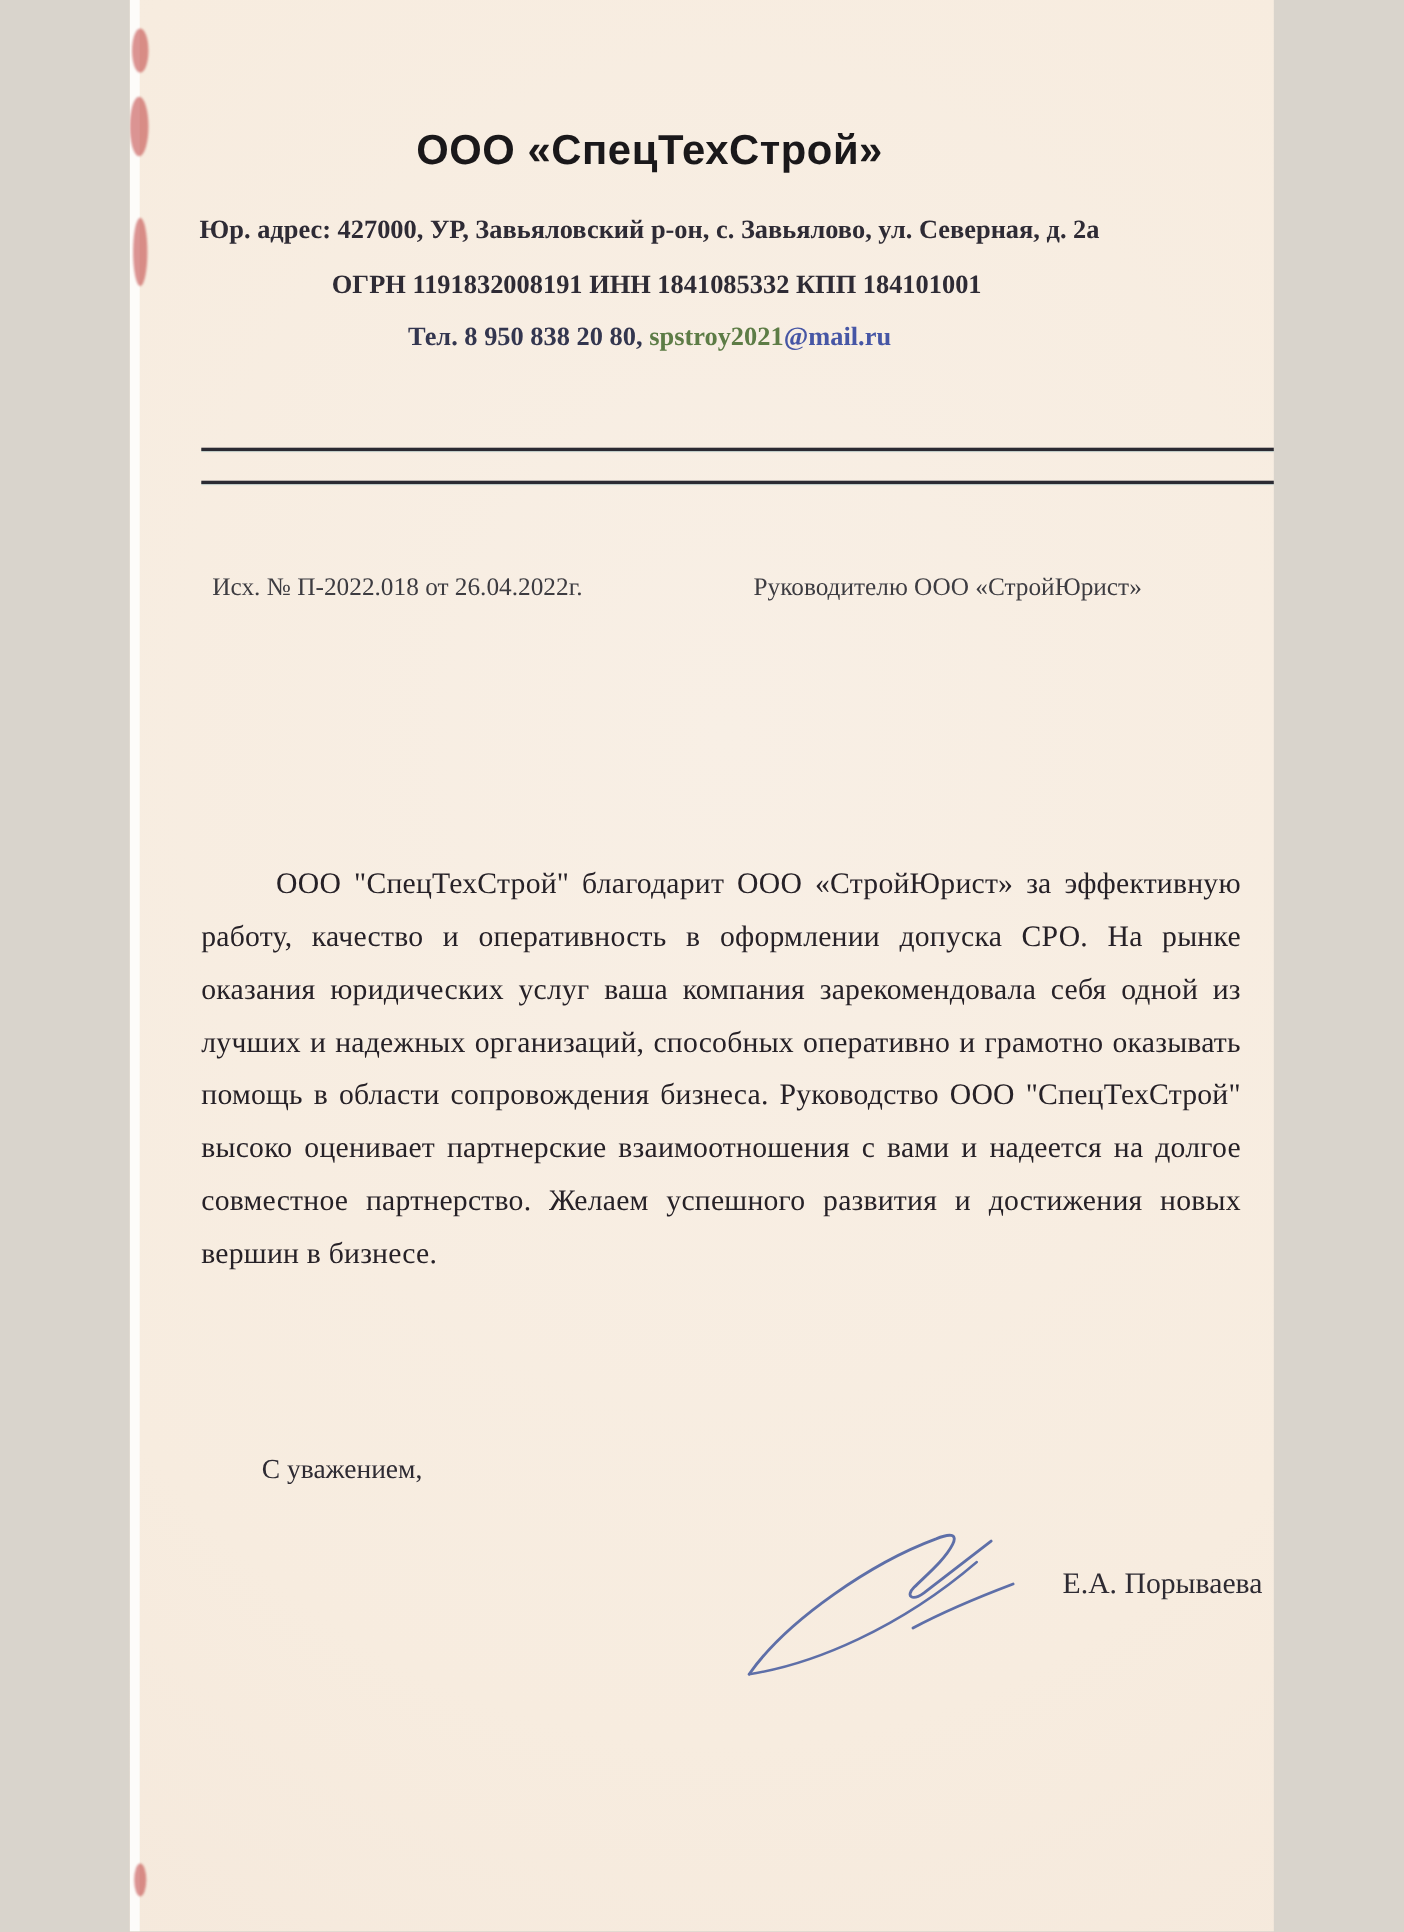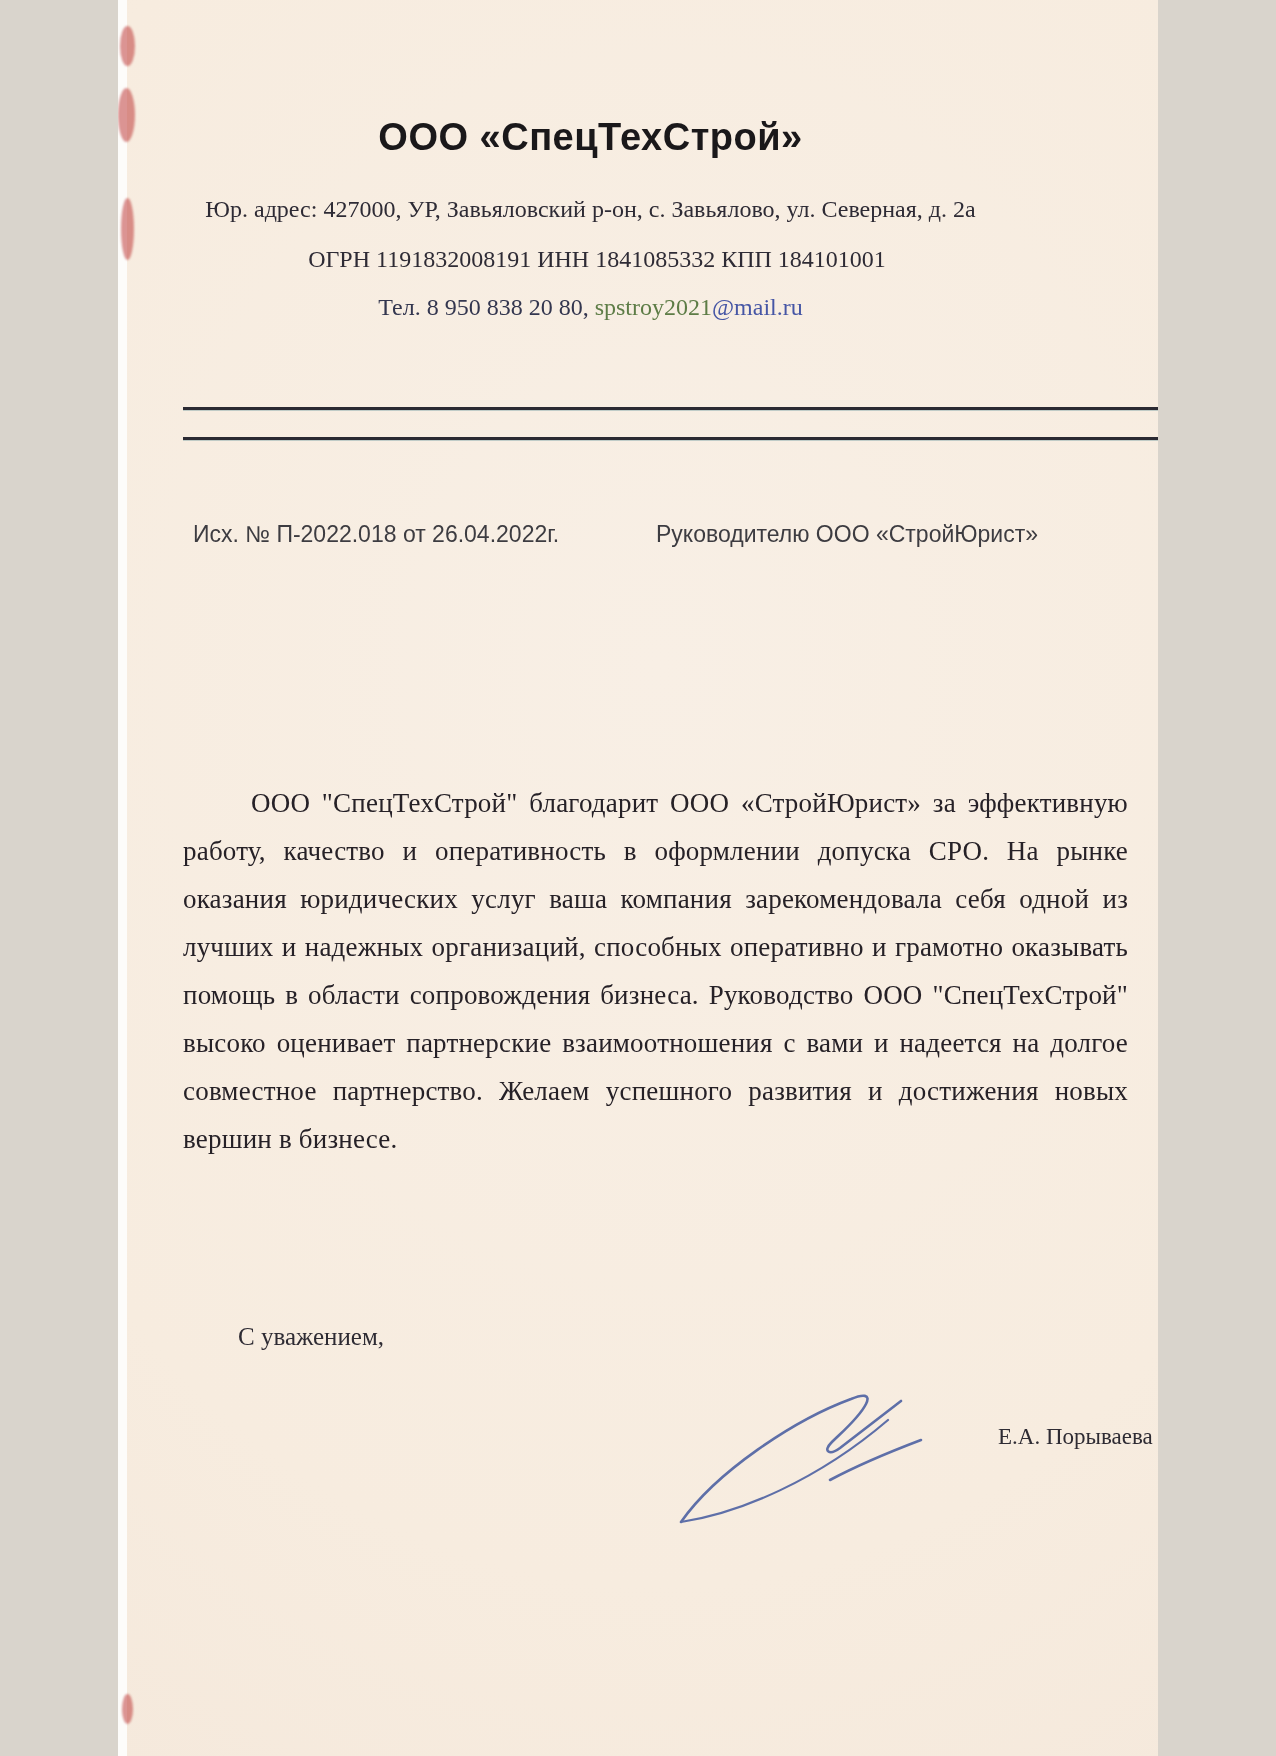--- a/index.html
+++ b/index.html
@@ -21,20 +21,21 @@
     width: 9px;
     background: #fdfcfa;
   }
   
   .hdr-line {
     position: absolute;
     left: 0;
     right: 95px;
     text-align: center;
     white-space: nowrap;
+    font-weight: bold;
   }
   .company-title {
     top: 116px;
     font-family: "Liberation Sans", sans-serif;
     font-weight: 800;
     font-size: 38px;
     letter-spacing: 0.5px;
     color: #1a181a;
   }
   .hdr-address      { top: 196px; font-size: 24px; color: #2e2b35; }
@@ -54,21 +55,21 @@
   .rule-top    { top: 407px; }
   .rule-bottom { top: 437px; }
   
   .ref-row {
     position: absolute;
     top: 521px;
     left: 75px;
     right: 120px;
     display: flex;
     justify-content: space-between;
-    font-family: Liberation Sans, sans-serif;
+    font-family: Liberation Serif, serif;
     font-size: 23px;
     color: #3d3c41;
     white-space: nowrap;
   }
   
   .body-paragraph {
     position: absolute;
     top: 752px;
     left: 65px;
     width: 945px;
@@ -84,23 +85,23 @@
     position: absolute;
     left: 120px;
     top: 1319px;
     font-size: 25px;
     line-height: 36px;
     color: #2e2b33;
     white-space: nowrap;
   }
   .sign-name {
     position: absolute;
-    left: 880px;
+    left: 848px;
     top: 1424px;
-    font-size: 23px;
+    font-size: 27px;
     color: #2e2b33;
     white-space: nowrap;
   }
   .sign-svg {
     position: absolute;
     left: 480px;
     top: 1360px;
     width: 380px;
     height: 220px;
   }

